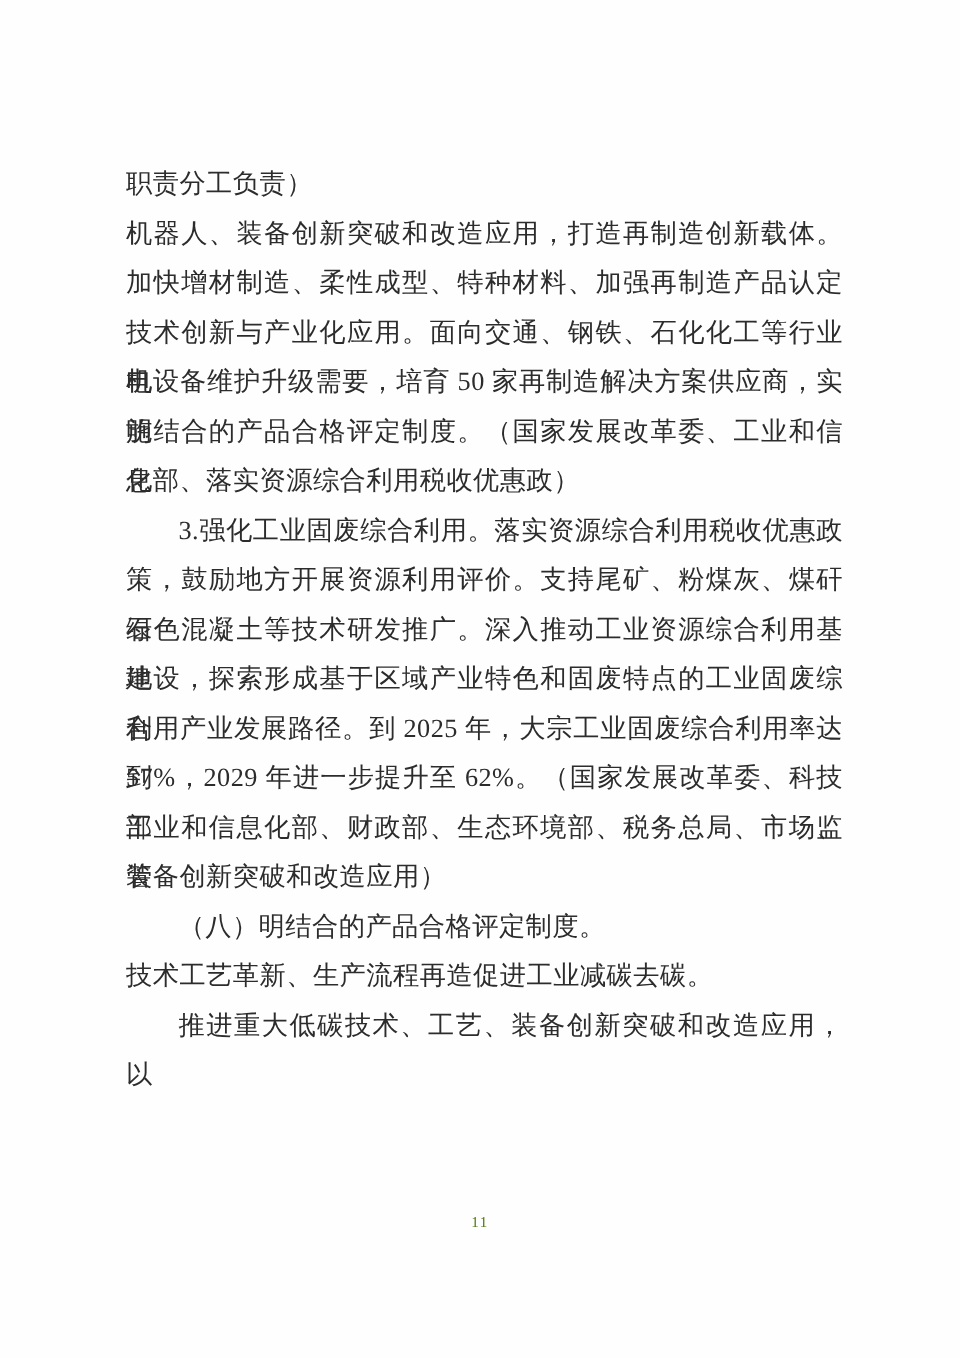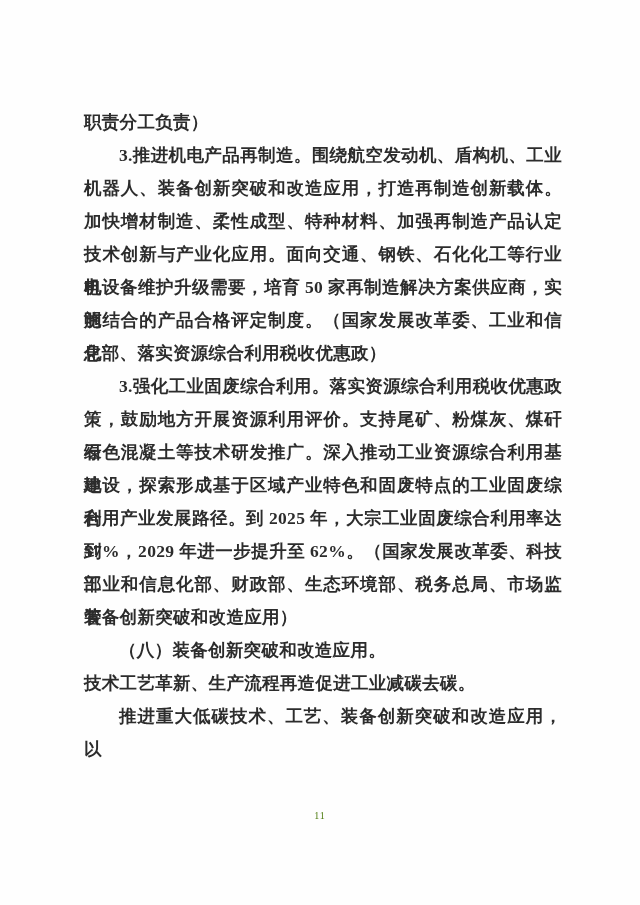--- a/index.html
+++ b/index.html
@@ -9,21 +9,20 @@
     height: 905px;
     background: #fefefe;
     overflow: hidden;
     font-family: "Liberation Serif", "DejaVu Serif", serif;
   }
   .content {
     position: absolute;
     left: 84px;
     top: 106px;
     width: 478px;
-    font-weight: bold;
   }
   .line {
     height: 33px;
     line-height: 33px;
     font-size: 17.5px;
     color: #2c2c2c;
     text-align: justify;
     text-align-last: left;
     letter-spacing: 0.3px;
   }
@@ -43,33 +42,32 @@
     color: #4d7c0f;
     letter-spacing: 1px;
   }
 </style>
 </head>
 <body>
 
 <div class="page">
   <div class="content">
     <div class="line">职责分工负责）</div>
-    <div class="line j ind">3.推进机电产品再制造。围绕航空发动机、盾构机、工业</div>
     <div class="line j">机器人、装备创新突破和改造应用，打造再制造创新载体。</div>
     <div class="line j">加快增材制造、柔性成型、特种材料、加强再制造产品认定</div>
     <div class="line j">技术创新与产业化应用。面向交通、钢铁、石化化工等行业机</div>
     <div class="line j">电设备维护升级需要，培育 50 家再制造解决方案供应商，实施</div>
     <div class="line j">明结合的产品合格评定制度。（国家发展改革委、工业和信息</div>
     <div class="line">化部、落实资源综合利用税收优惠政）</div>
     <div class="line j ind">3.强化工业固废综合利用。落实资源综合利用税收优惠政</div>
     <div class="line j">策，鼓励地方开展资源利用评价。支持尾矿、粉煤灰、煤矸石</div>
     <div class="line j">绿色混凝土等技术研发推广。深入推动工业资源综合利用基地</div>
     <div class="line j">建设，探索形成基于区域产业特色和固废特点的工业固废综合</div>
     <div class="line j">利用产业发展路径。到 2025 年，大宗工业固废综合利用率达到</div>
     <div class="line j">57%，2029 年进一步提升至 62%。（国家发展改革委、科技部、</div>
     <div class="line j">工业和信息化部、财政部、生态环境部、税务总局、市场监管</div>
     <div class="line">装备创新突破和改造应用）</div>
-    <div class="line ind">（八）装备创新突破和改造应用。</div>
+    <div class="line ind">（八）明结合的产品合格评定制度。</div>
     <div class="line">技术工艺革新、生产流程再造促进工业减碳去碳。</div>
     <div class="line j ind">推进重大低碳技术、工艺、装备创新突破和改造应用，以</div>
   </div>
   <div class="page-number">11</div>
 </div>
 
 </body></html>

